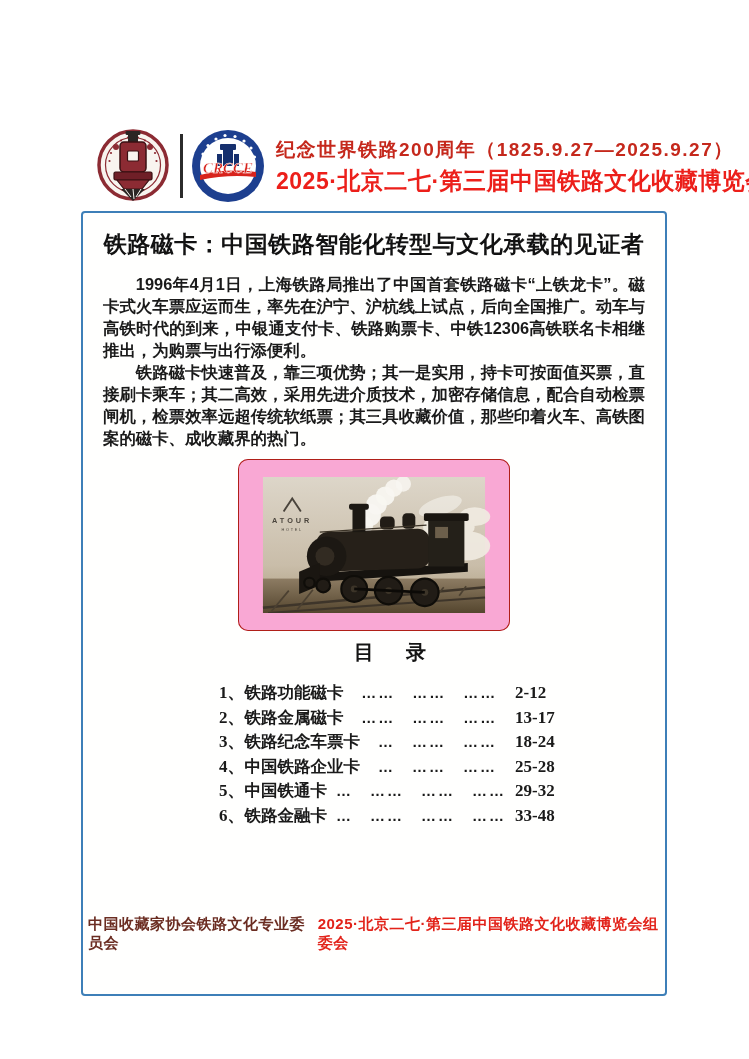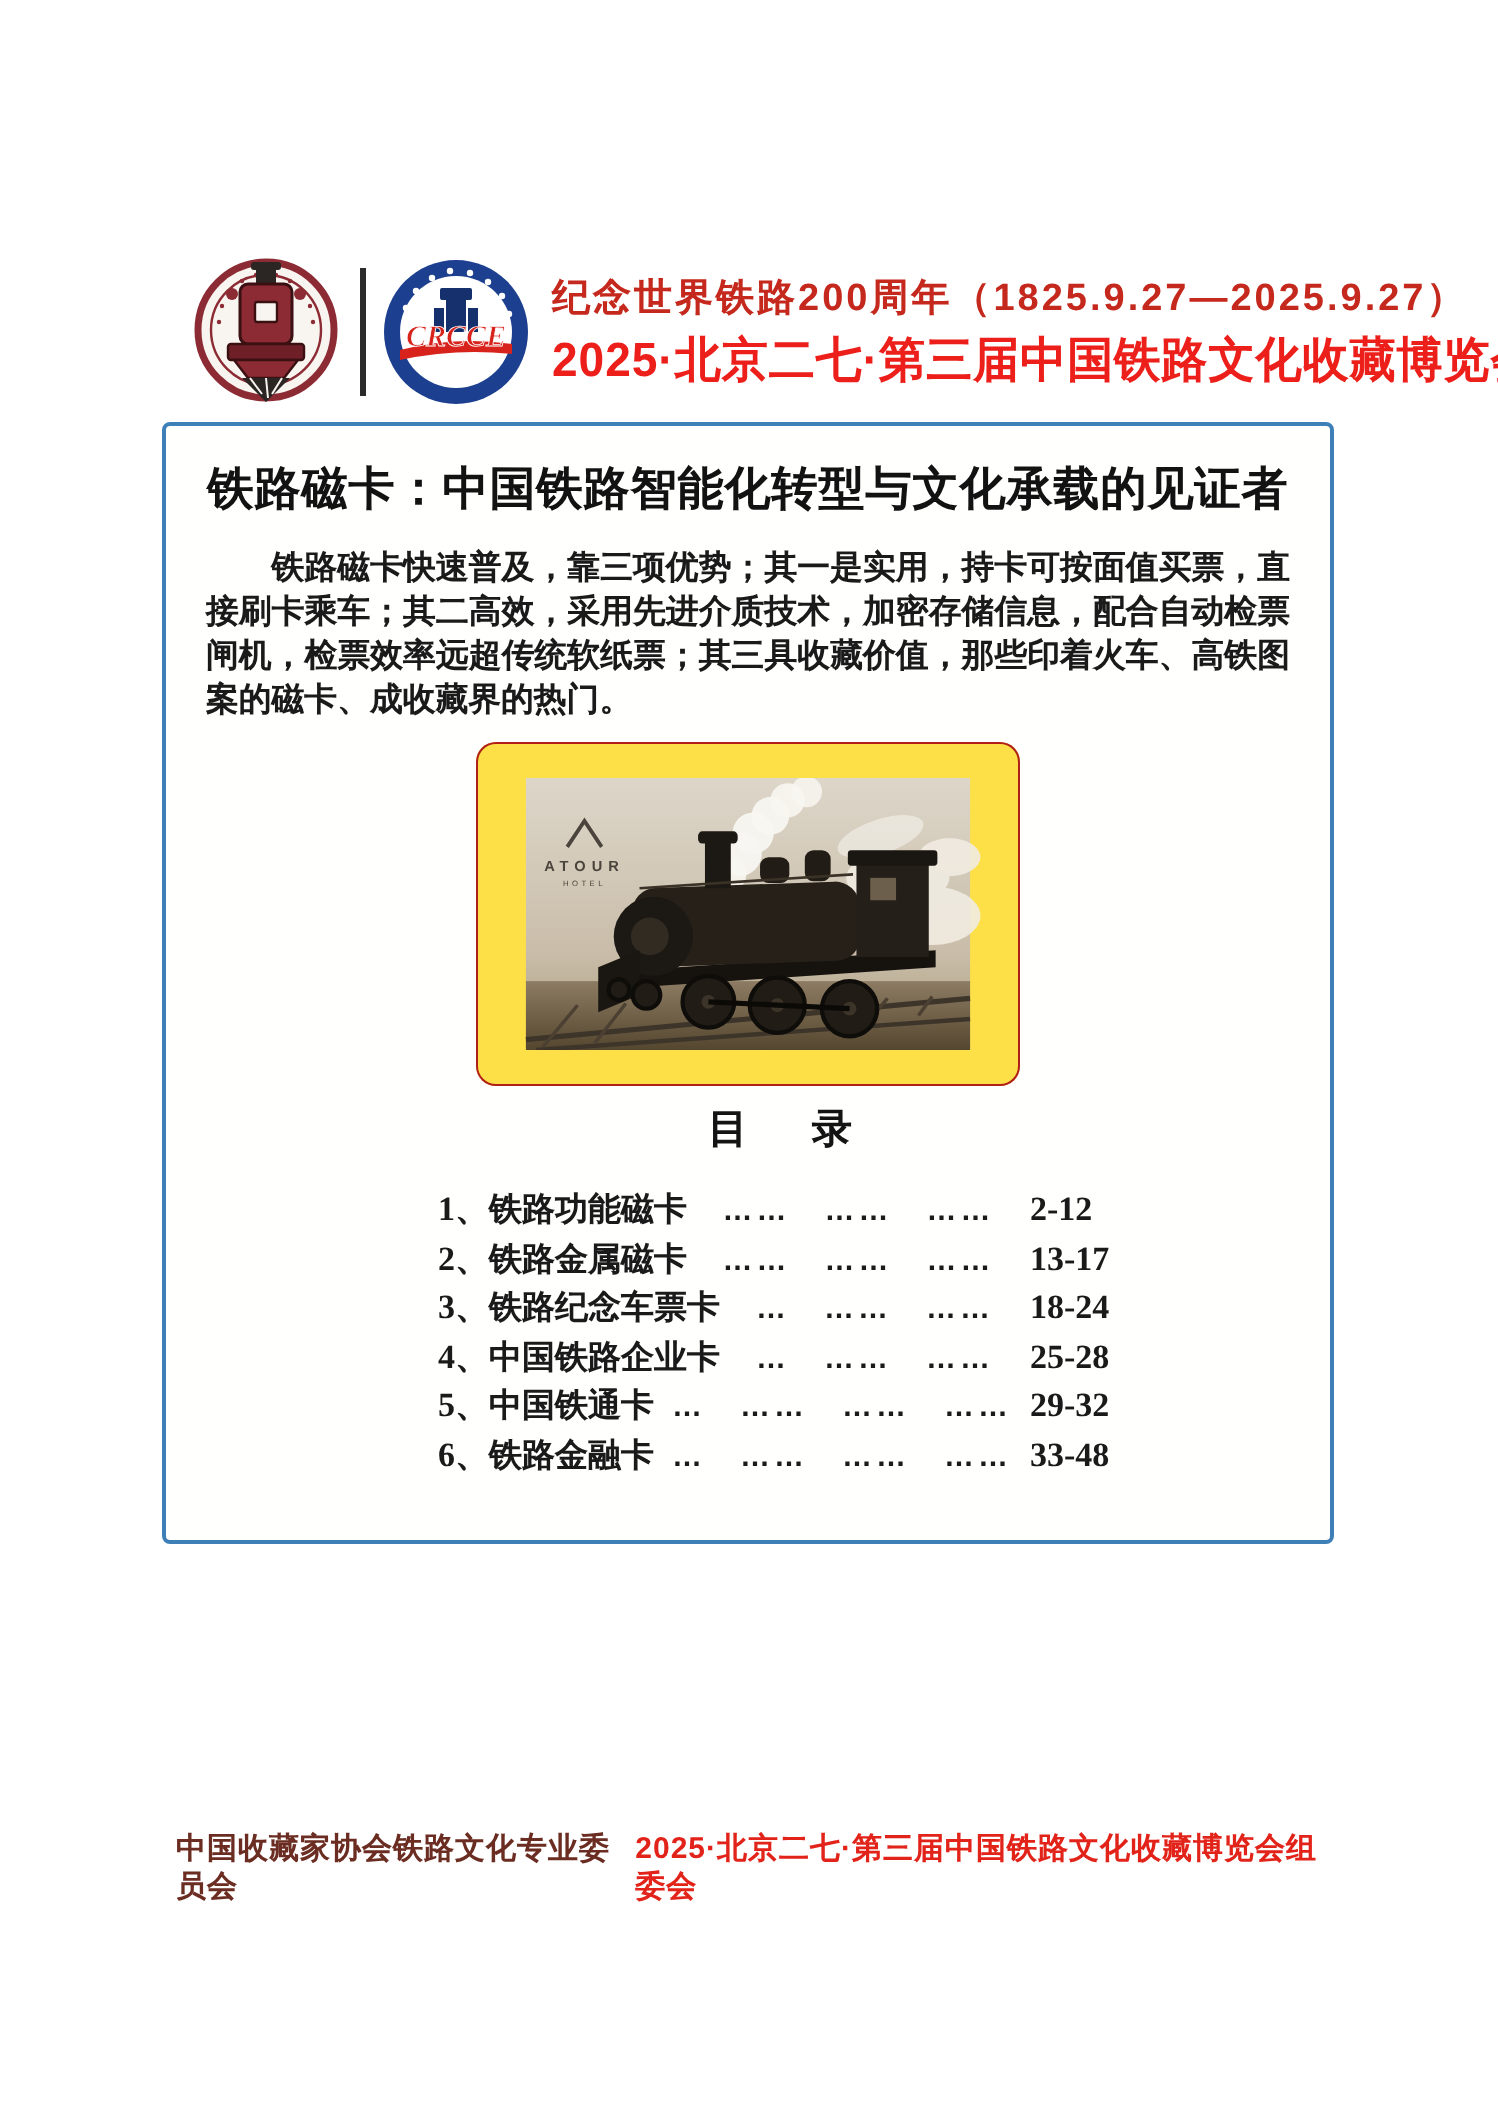--- a/index.html
+++ b/index.html
@@ -24,38 +24,38 @@
     white-space:nowrap; line-height:1.5;
   }
   .head-line2 {
     color:#ec1f1a; font-size:24px; font-weight:900; letter-spacing:0.5px;
     white-space:nowrap; line-height:1.3;
     transform:scaleX(0.96); transform-origin:left center;
   }
 
   
   .content-box {
-    position:absolute; top:211px; left:81px; width:586px; height:561px;
+    position:absolute; top:211px; left:81px; width:586px; height:785px;
     border:2.5px solid #3e7fb8; border-radius:4px; background:#fffffe;
     padding:12px 20px 0 20px;
   }
   .article-title {
     text-align:center; color:#121212; font-size:23px; font-weight:900;
     letter-spacing:0.5px; margin:4px 0 13px 0; white-space:nowrap;
   }
   .article-body p {
     font-size:16.4px; font-weight:bold; color:#1a1a1a;
     line-height:22px; text-align:justify; text-indent:2em;
     text-justify:inter-ideograph;
   }
 
   
   .card-figure {
     width:272px; height:172px; margin:10px auto 0 auto;
-    background:#fde047; border-radius:10px; padding:18px;
+    background:#f9a8d4; border-radius:10px; padding:18px;
     box-shadow:0 0 0 1px #b01f18 inset;
   }
   .card-inner {
     width:100%; height:100%; border-radius:6px; overflow:hidden; display:block;
   }
 
   
   .toc { width:348px; margin:8px 0 0 116px; }
   .toc-heading {
     text-align:center; font-size:20px; font-weight:900; color:#141414;
@@ -161,20 +161,21 @@
       <div class="head-line1">纪念世界铁路200周年（1825.9.27—2025.9.27）</div>
       <div class="head-line2">2025·北京二七·第三届中国铁路文化收藏博览会</div>
     </div>
   </header>
 
   <section class="content-box">
 
     <h1 class="article-title">铁路磁卡：中国铁路智能化转型与文化承载的见证者</h1>
 
     <div class="article-body">
+      <p>1996年4月1日，上海铁路局推出了中国首套铁路磁卡“上铁龙卡”。磁卡式火车票应运而生，率先在沪宁、沪杭线上试点，后向全国推广。动车与高铁时代的到来，中银通支付卡、铁路购票卡、中铁12306高铁联名卡相继推出，为购票与出行添便利。</p>
       <p>铁路磁卡快速普及，靠三项优势；其一是实用，持卡可按面值买票，直接刷卡乘车；其二高效，采用先进介质技术，加密存储信息，配合自动检票闸机，检票效率远超传统软纸票；其三具收藏价值，那些印着火车、高铁图案的磁卡、成收藏界的热门。</p>
     </div>
 
     <figure class="card-figure">
       <svg class="card-inner" viewBox="0 0 258 158">
         <defs>
           <linearGradient id="sky" x1="0" y1="0" x2="0" y2="1">
             <stop offset="0" stop-color="#ddd6c9"></stop>
             <stop offset="0.65" stop-color="#c9bda9"></stop>
             <stop offset="1" stop-color="#a89878"></stop>

